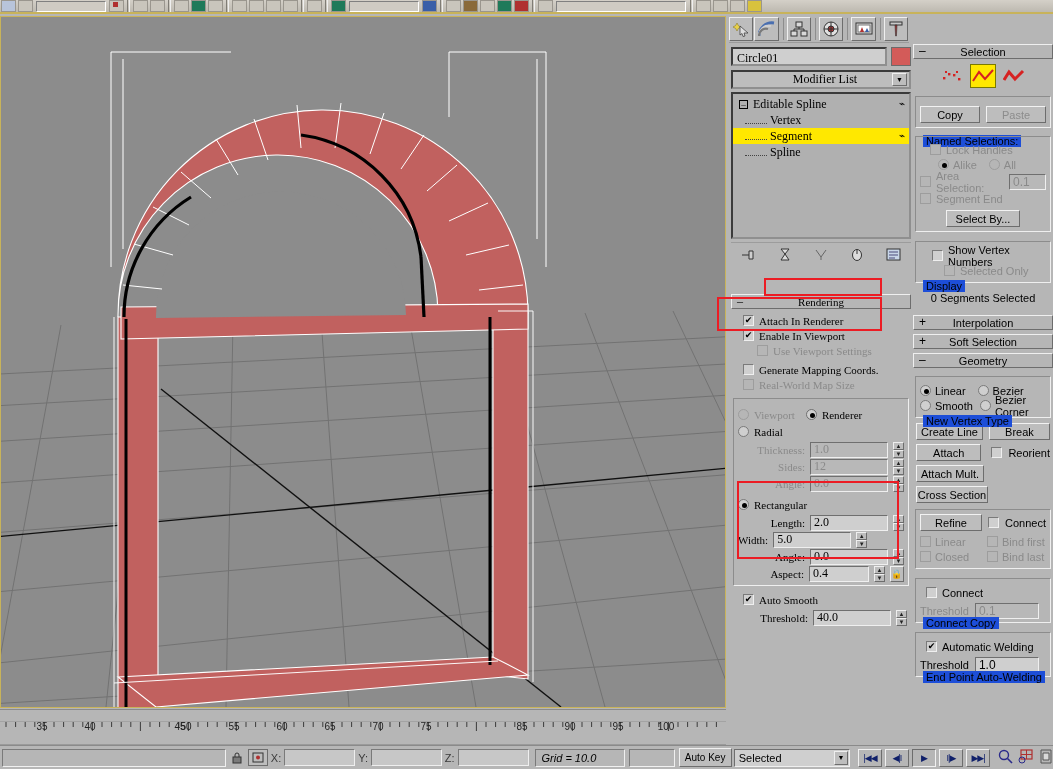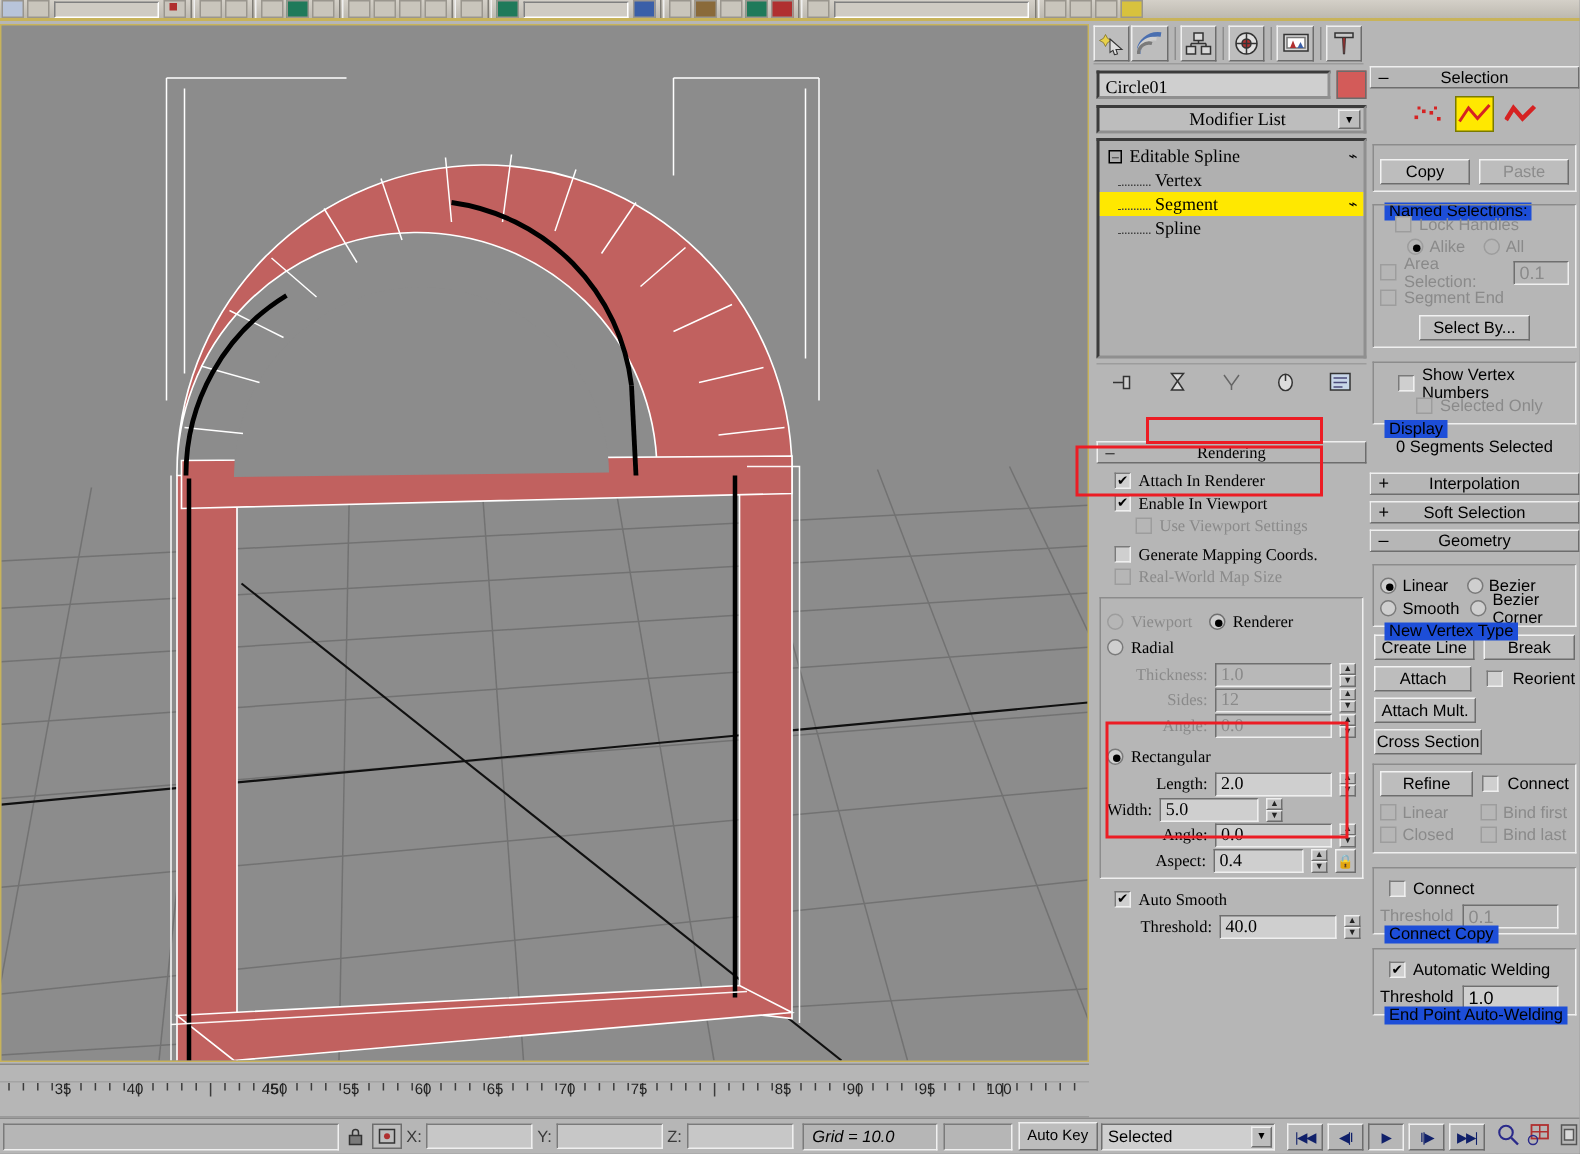--- a/index.html
+++ b/index.html
@@ -605,21 +605,21 @@
         <div class="row" style="margin-top:3px;justify-content:flex-end">
           <span class="lbl">Length:</span>
           <span class="num" style="width:78px">2.0</span>
           <span class="spin">
               <i>▲</i>
               <i>▼</i>
             </span>
         </div>
         <div class="row" style="margin-top:2px;justify-content:flex-start">
           <span class="lbl">Width:</span>
-          <span class="num" style="width:66px">5.0</span>
+          <span class="num" style="width:78px">5.0</span>
           <span class="spin">
               <i>▲</i>
               <i>▼</i>
             </span>
         </div>
         <div class="row" style="margin-top:2px;justify-content:flex-end">
           <span class="lbl">Angle:</span>
           <span class="num" style="width:78px">0.0</span>
           <span class="spin">
               <i>▲</i>

